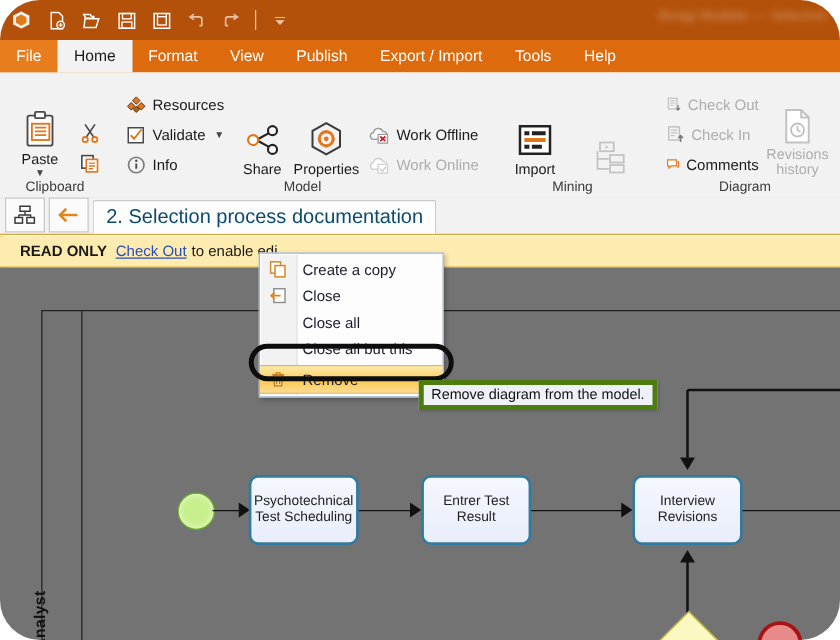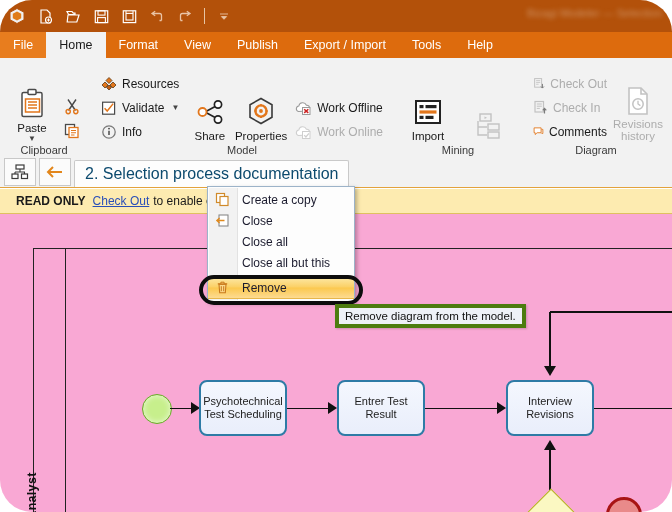--- a/index.html
+++ b/index.html
@@ -97,21 +97,21 @@
     display:flex;align-items:center;box-sizing:border-box;
     padding-left:16px;font-size:12px;color:#1a1a1a;
   }
   .readonly b{font-weight:bold;margin-right:7px;}
   .readonly a{color:#2a4fb8;text-decoration:underline;margin-right:4px;}
   .ro-left-accent{position:absolute;left:0;top:189px;width:3px;height:25px;background:#e08a1e;}
 
   
   .canvas{
     position:absolute;left:0;top:214px;width:672px;height:298px;
-    background:#f9a8d4;overflow:hidden;
+    background:#737373;overflow:hidden;
   }
   .lane-outer{position:absolute;left:33px;top:34px;width:639px;height:300px;border:1px solid #222;border-right:none;box-sizing:border-box;}
   .lane-divider{position:absolute;left:65px;top:34px;width:1px;height:300px;background:#222;}
   .lane-label{
     position:absolute;left:-8px;top:150px;width:120px;
     transform:rotate(-90deg);transform-origin:center;
     font-size:12.5px;font-weight:bold;color:#111;text-align:center;
     letter-spacing:.3px;white-space:nowrap;
   }
 
@@ -134,21 +134,21 @@
   }
   .endevent{
     position:absolute;width:30px;height:30px;border-radius:50%;
     background:#e98a8a;border:3px solid #a81414;
   }
   .conn{position:absolute;background:#111;}
   .arrowhead{position:absolute;width:0;height:0;}
 
   
   .ctxmenu{
-    position:absolute;left:207px;top:186px;width:148px;
+    position:absolute;left:207px;top:202px;width:148px;
     background:#fdfdfd;border:1px solid #9cb3c9;
     box-shadow:2px 2px 4px rgba(0,0,0,.28);
     padding:2px 0;box-sizing:border-box;z-index:40;
   }
   .ctx-gutter{position:absolute;left:1px;top:1px;width:28px;bottom:1px;background:#f2f2f2;border-right:1px solid #e2e2e2;}
   .ctx-item{
     position:relative;display:flex;align-items:center;height:21px;
     font-size:12px;color:#1b1b2e;padding-left:0;z-index:2;
   }
   .ctx-ico{width:28px;display:flex;align-items:center;justify-content:center;flex:0 0 28px;}

